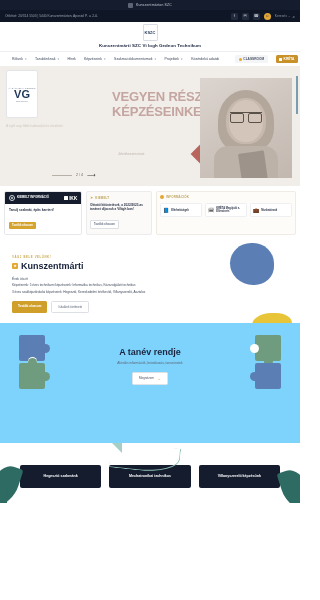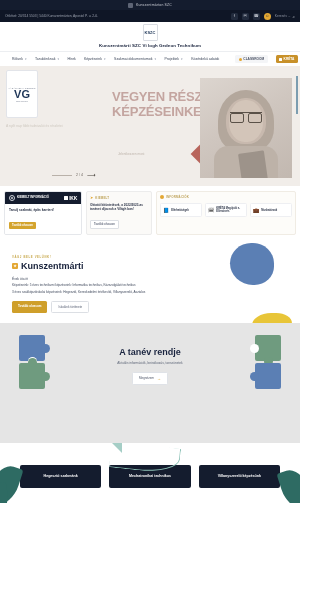--- a/index.html
+++ b/index.html
@@ -232,21 +232,21 @@
   .blob-blue {
     position: absolute; right: 26px; top: 2px; width: 44px; height: 42px;
     background: #5b7fb4; border-radius: 50% 50% 46% 54%;
   }
   .blob-yellow {
     position: absolute; right: 8px; top: 72px; width: 40px; height: 26px;
     background: #e8c538; border-radius: 55% 45% 40% 60%;
   }
 
   
-  .tanev { position: relative; height: 120px; background: #e5e5e5; text-decoration: underline; }
+  .tanev { position: relative; height: 120px; background: #7dd3fc; text-decoration: underline; }
   .tanev-inner {
     position: absolute; left: 0; right: 0; top: 24px; text-align: center;
   }
   .tanev h3 { font-size: 9px; font-weight: bold; color: #1b2540; }
   .tanev .sub { font-size: 3.2px; color: #5d6577; margin-top: 4px; }
   .tanev .cta {
     display: inline-flex; align-items: center; gap: 3px; margin-top: 6px;
     font-size: 3px; color: #4d5costume; color: #4d5466;
     border: .4px solid #dfe2e7; border-radius: 1.5px; padding: 3px 6px;
     background: #ffffff;

